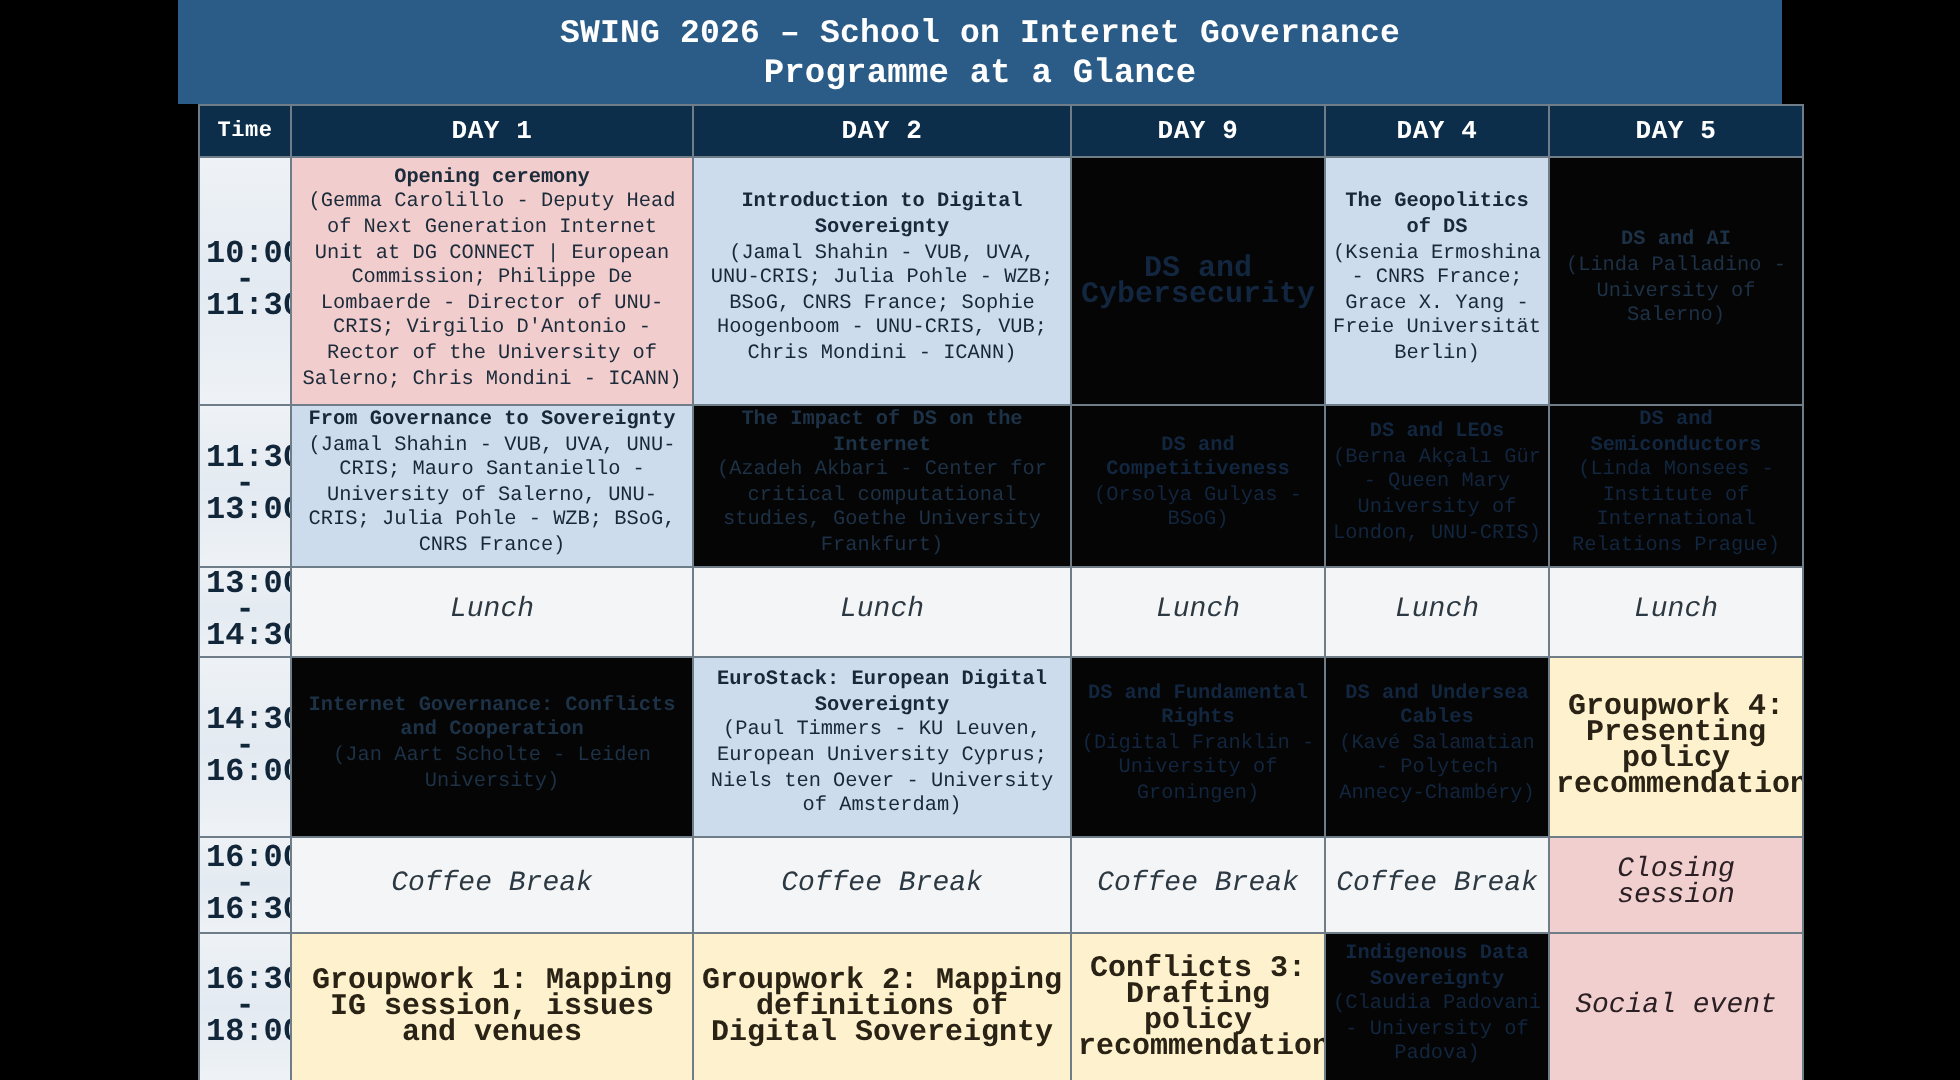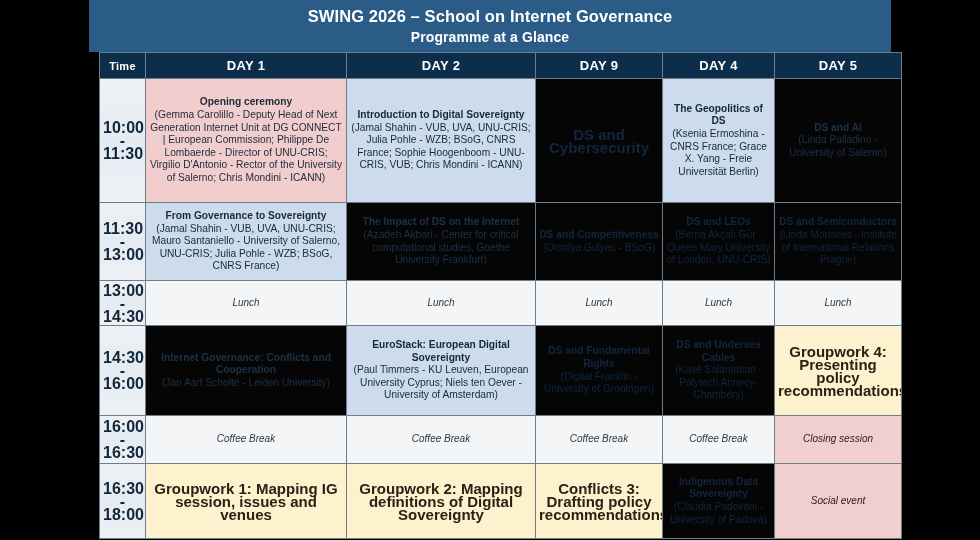--- a/index.html
+++ b/index.html
@@ -20,20 +20,21 @@
   }
 
   
   #slide {
     position: absolute;
     left: 89px;
     top: 0;
     width: 802px;
     height: 540px;
     background: #000000;
+    font-family: Liberation Mono, monospace;
   }
 
   
   .title-banner {
     width: 100%;
     height: 52px;
     background: #2b5c87;
     color: #ffffff;
     display: flex;
     flex-direction: column;
@@ -42,21 +43,21 @@
     box-sizing: border-box;
     padding-top: 2px;
   }
   .title-line1 {
     font-size: 16.5px;
     font-weight: bold;
     line-height: 21px;
     letter-spacing: .1px;
   }
   .title-line2 {
-    font-size: 14px;
+    font-size: 17px;
     font-weight: bold;
     line-height: 21px;
     letter-spacing: .1px;
   }
 
   
   table.programme {
     width: 100%;
     border-collapse: collapse;
     table-layout: fixed;
@@ -118,21 +119,21 @@
     line-height: 12.6px;
   }
   .ct-title {
     font-weight: bold;
   }
   .ct-sub {
     font-weight: normal;
   }
   .ct-italic {
     font-style: italic;
-    font-size: 10px;
+    font-size: 14px;
   }
   .ct-bold-only {
     font-weight: bold;
     font-size: 15px;
     line-height: 13px;
   }
 
   
   tr.r1 td { height: 124px; }
   tr.r2 td { height: 78px; }

